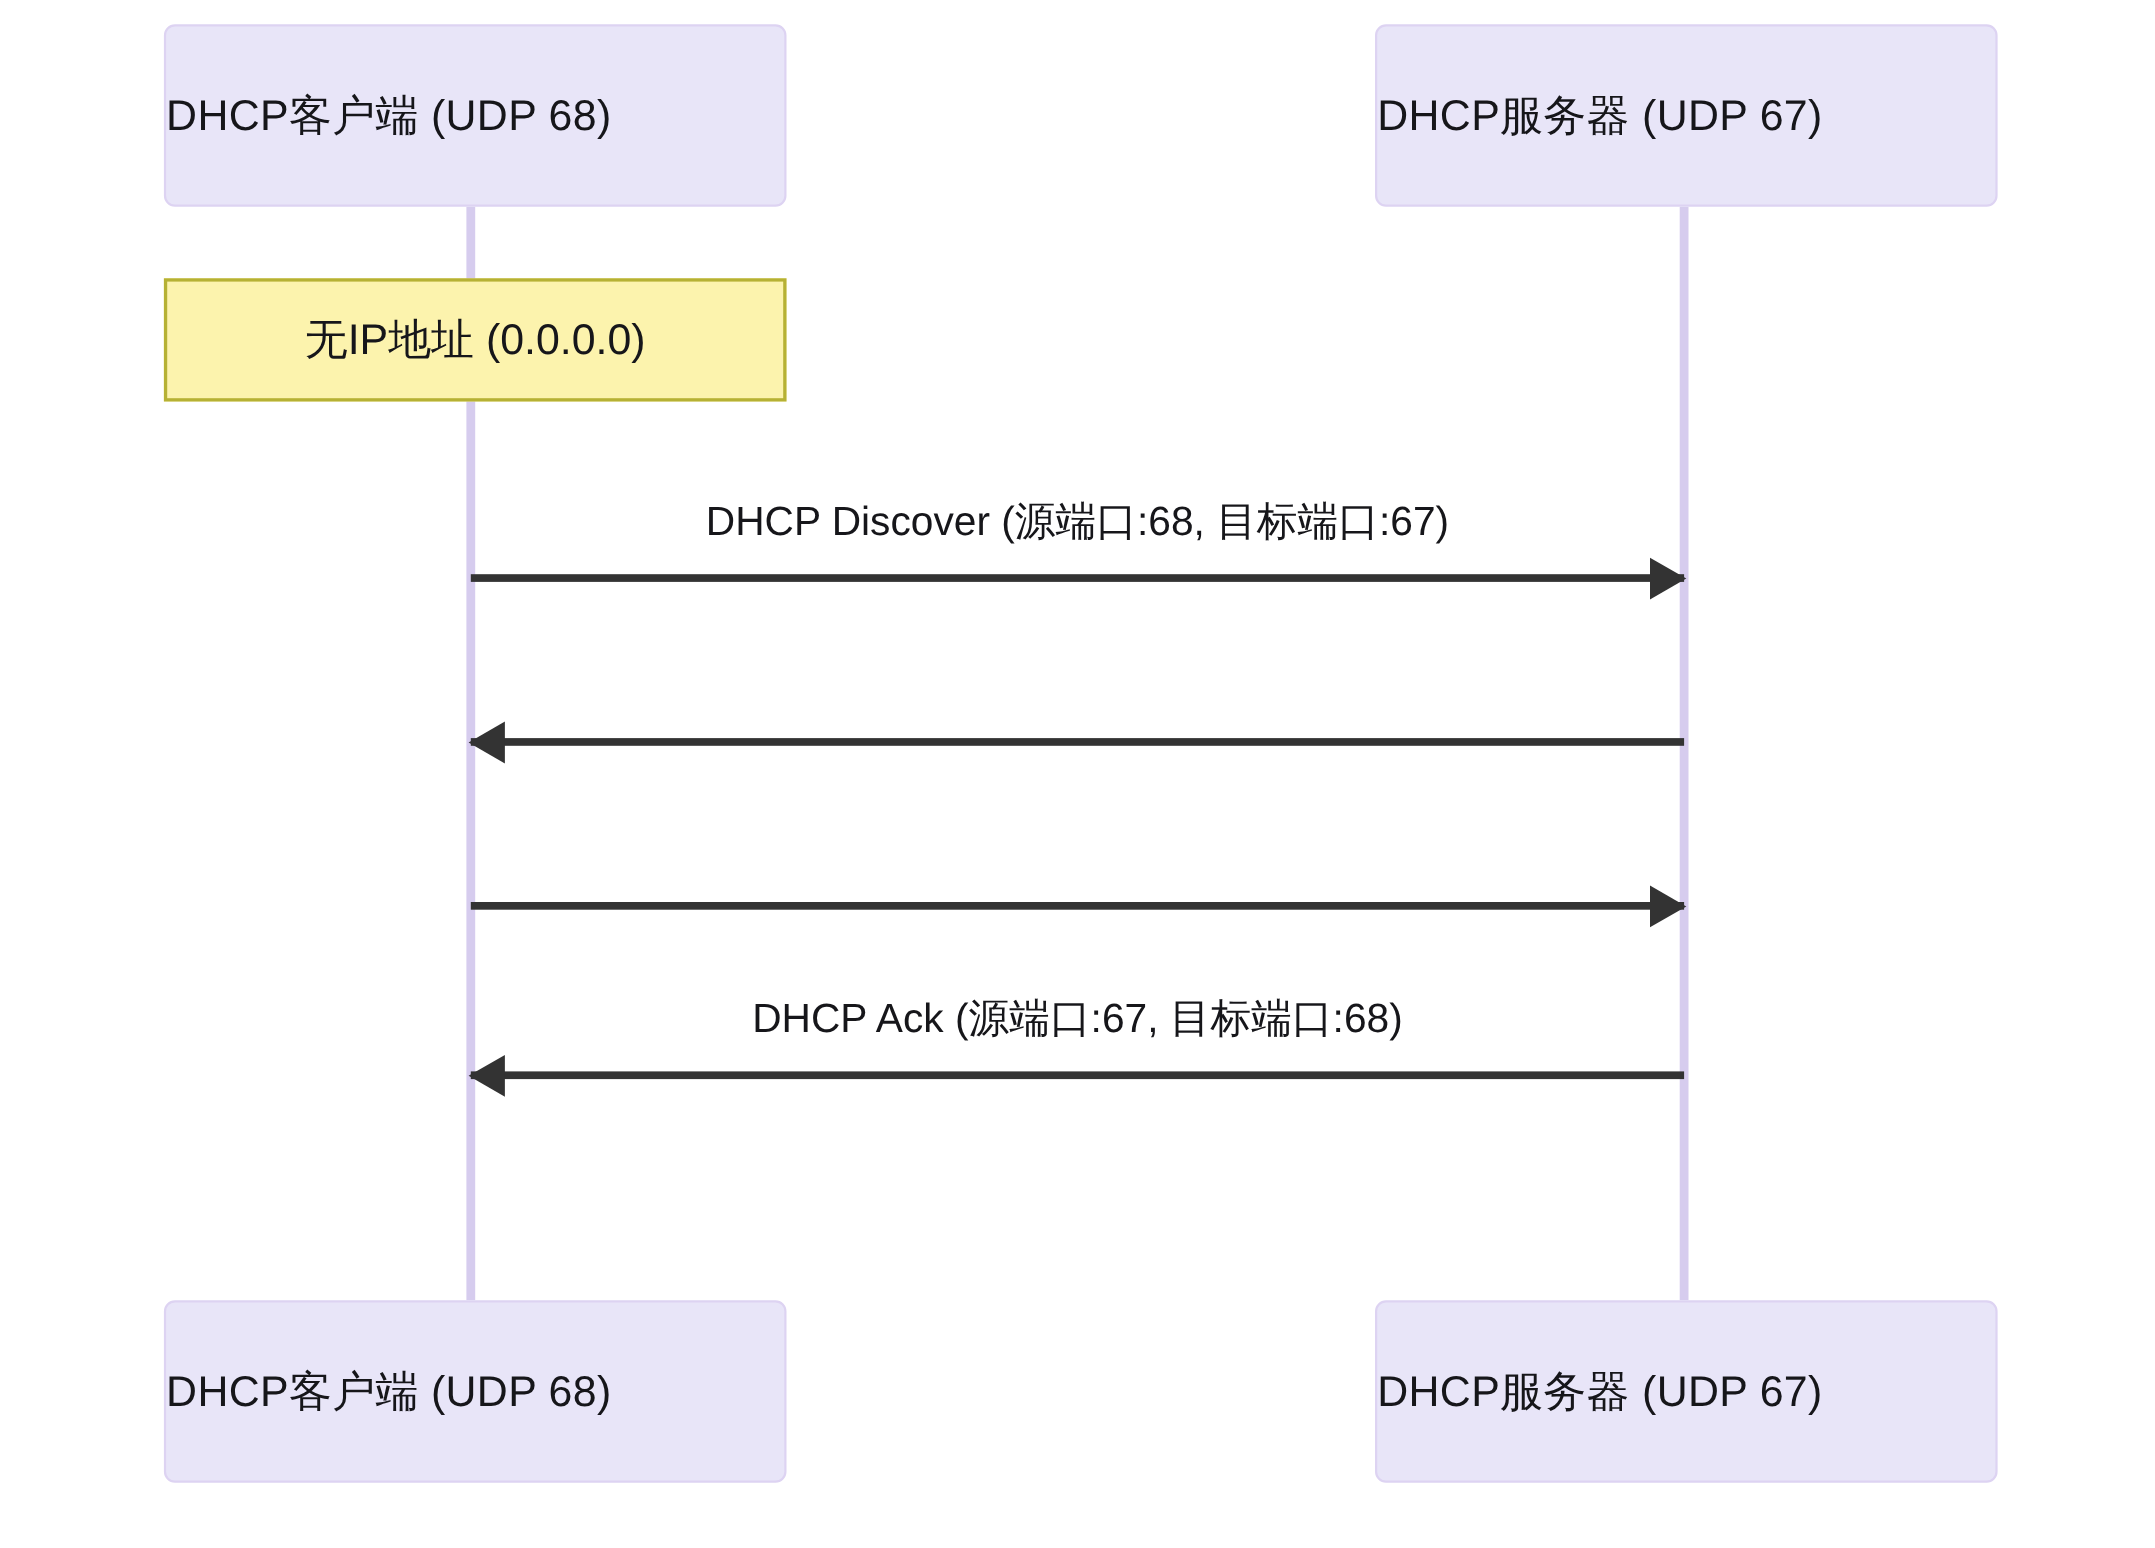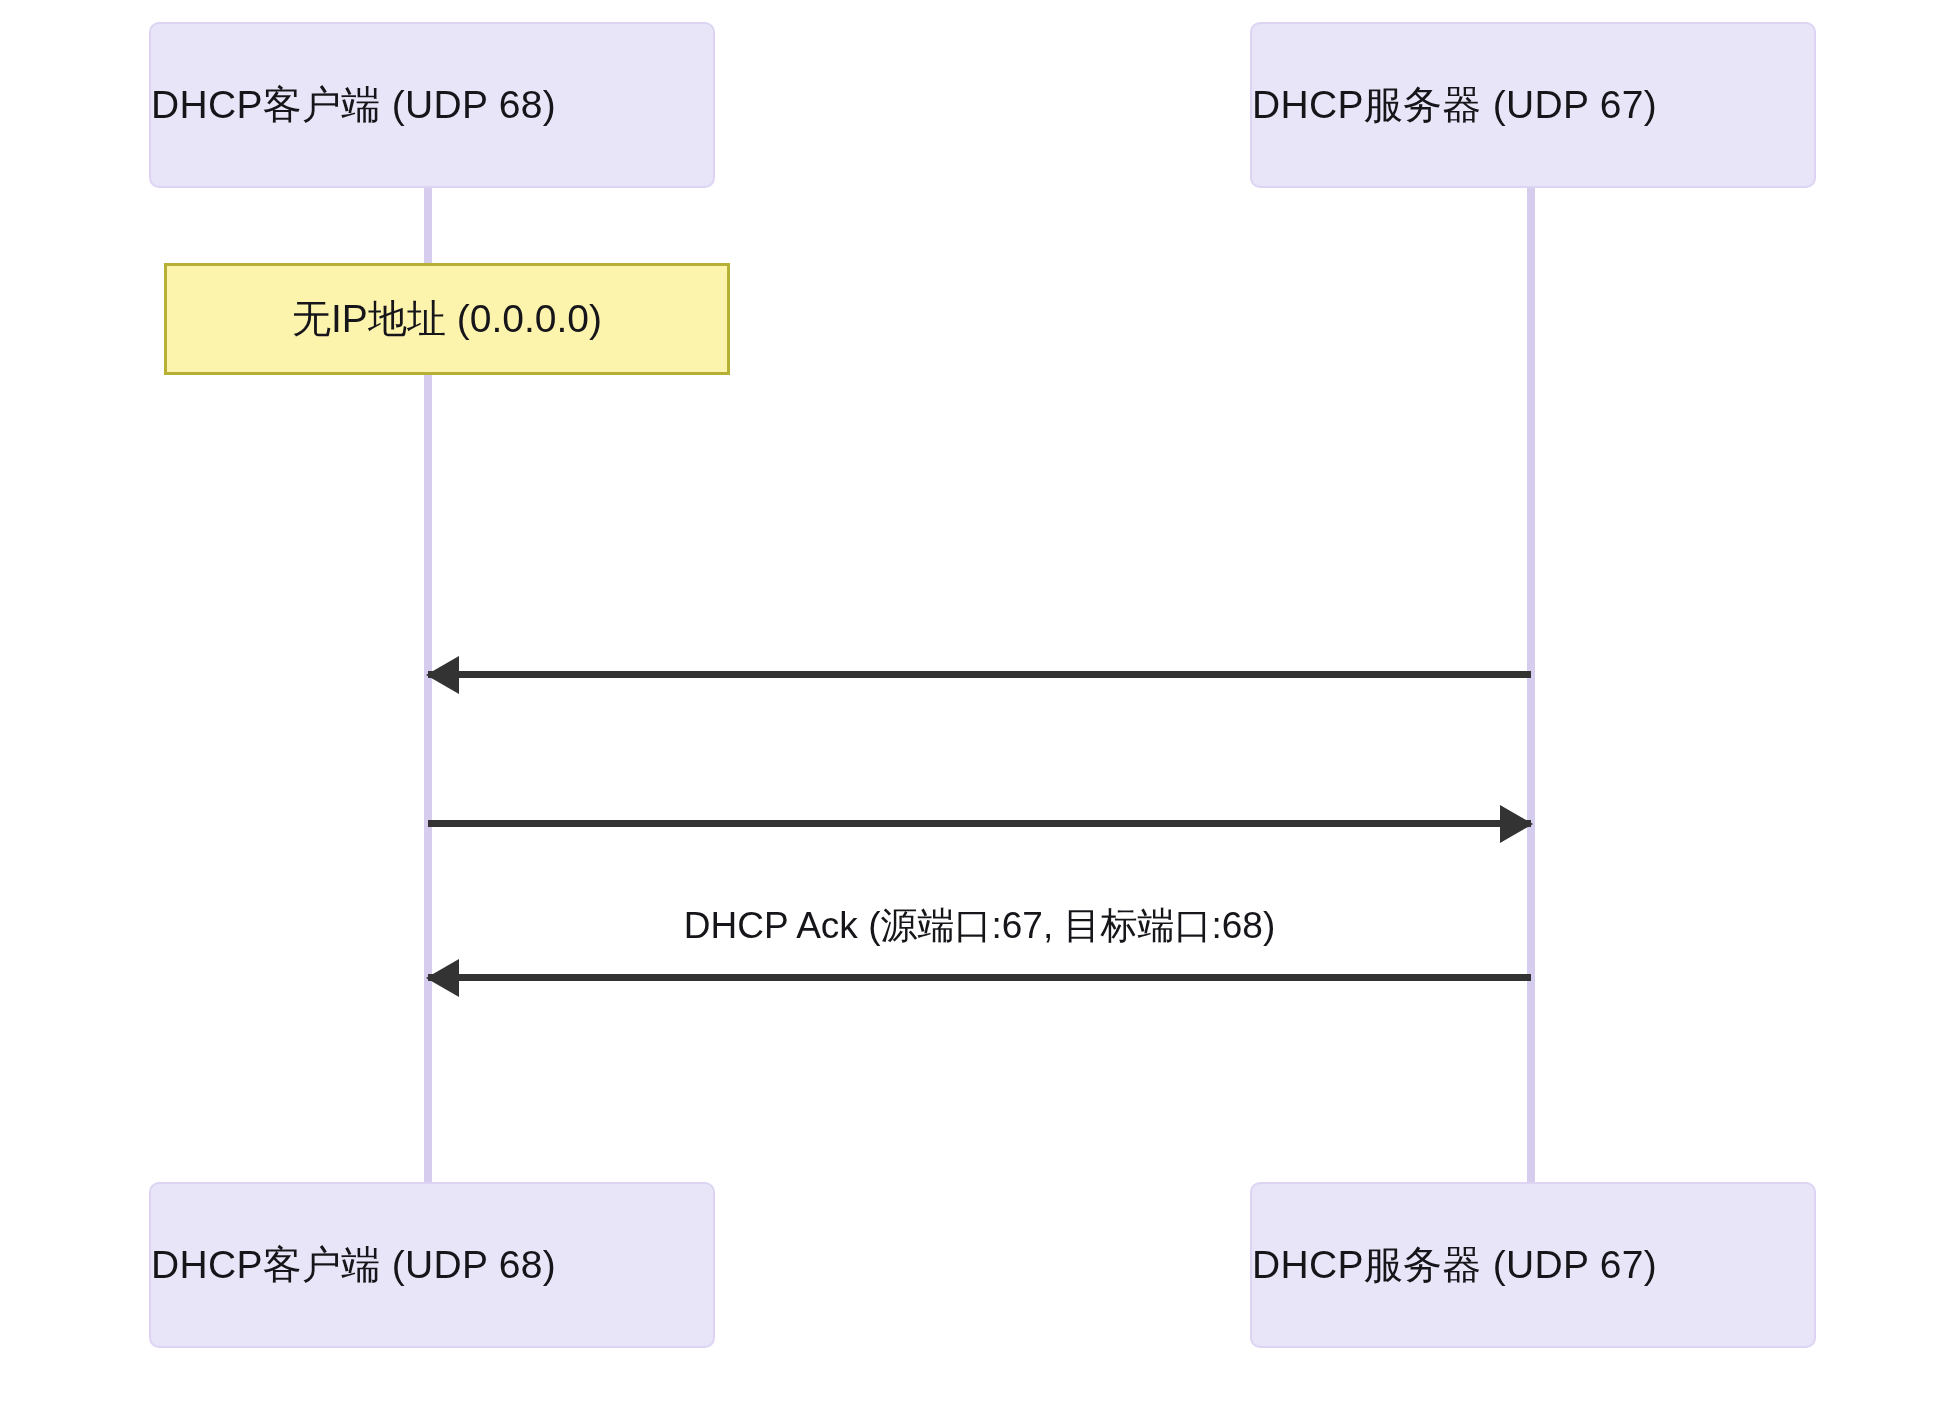--- a/index.html
+++ b/index.html
@@ -57,21 +57,21 @@
     height: 112px;
     background: #fcf3ad;
     border: 3px solid #b6b134;
     display: flex;
     align-items: center;
     justify-content: center;
     color: #16161a;
     font-size: 39px;
     white-space: nowrap;
   }
-  #note-no-ip      { left: 164px; top: 253px; margin-top: 10px;  }
+  #note-no-ip      { left: 149px; top: 253px;  }
   #note-got-ip     { left: 149px; top: 1002px; }
 
   
   .message {
     position: absolute;
     height: 120px;
   }
   .msg-label {
     position: absolute;
     left: 0;
@@ -126,20 +126,25 @@
     <span>DHCP客户端 (UDP 68)</span>
   </div>
   <div class="actor-box" id="actor-server-top">
     <span>DHCP服务器 (UDP 67)</span>
   </div>
 
   <div class="note-box" id="note-no-ip">
     <span>无IP地址 (0.0.0.0)</span>
   </div>
 
+  <div class="message" id="msg-discover">
+    <div class="msg-label">DHCP Discover (源端口:68, 目标端口:67)</div>
+    <div class="msg-line"></div>
+    <div class="arrowhead right"></div>
+  </div>
 
   <div class="message" id="msg-offer">
     <div class="msg-line"></div>
     <div class="arrowhead left"></div>
   </div>
 
   <div class="message" id="msg-request">
     <div class="msg-line"></div>
     <div class="arrowhead right"></div>
   </div>

